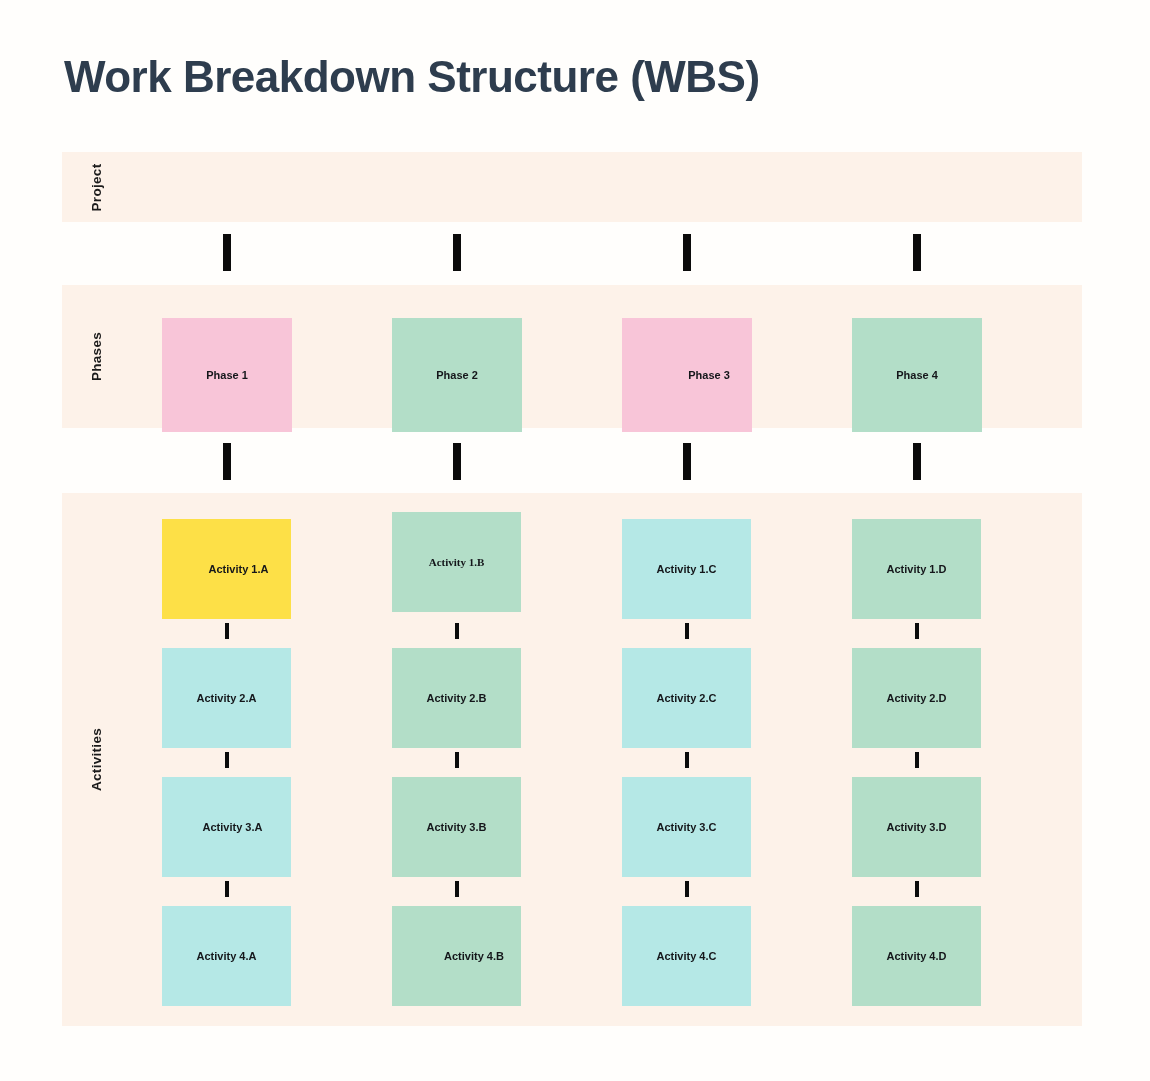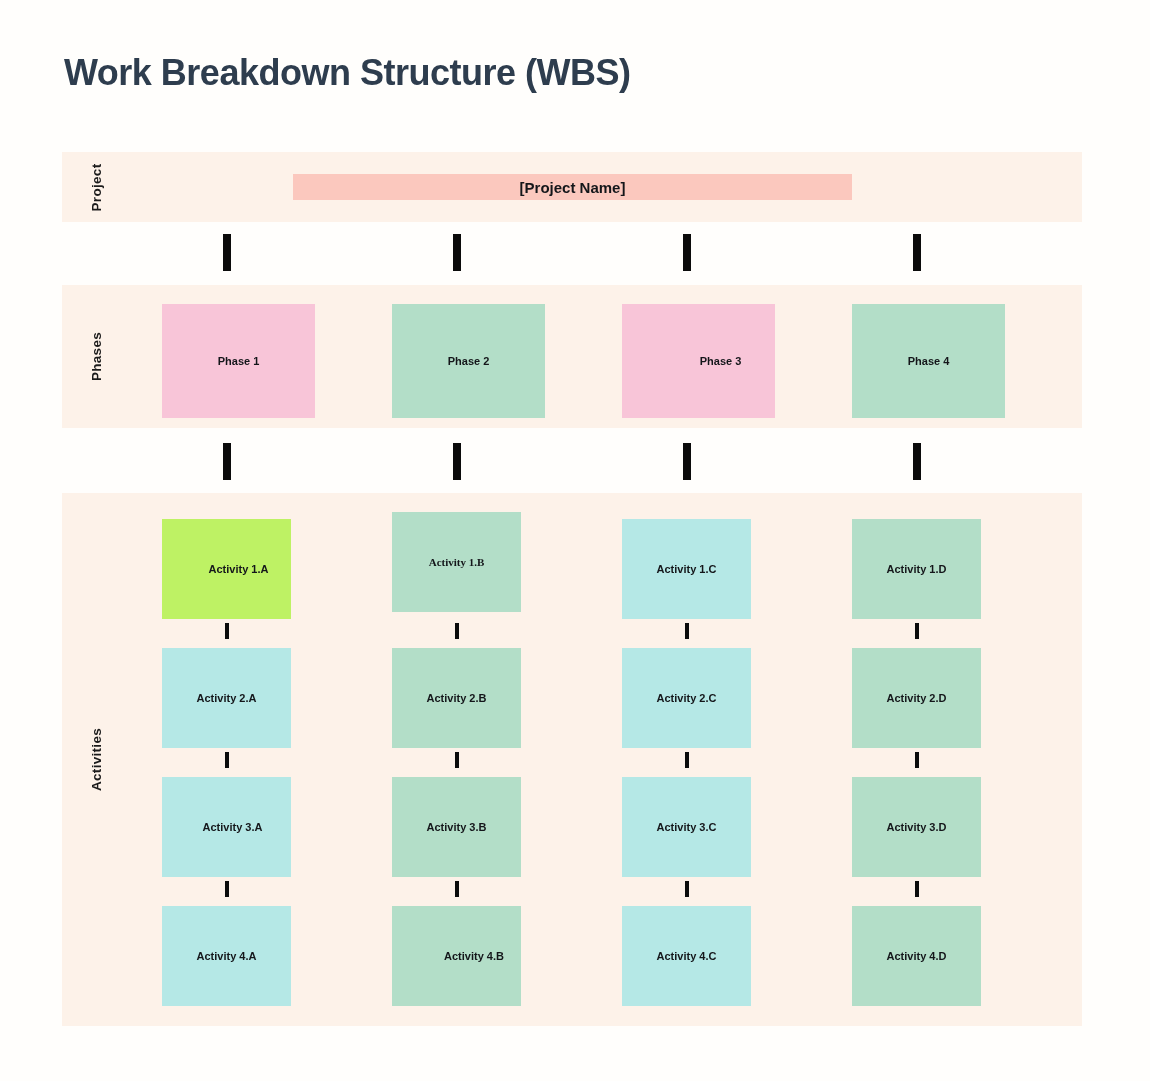--- a/index.html
+++ b/index.html
@@ -13,21 +13,21 @@
     font-family: "Liberation Sans", sans-serif;
     overflow: hidden;
     position: relative;
   }
 
   
   .page-title {
     position: absolute;
     left: 64px;
     top: 52px;
-    font-size: 36px;
+    font-size: 44px;
     font-weight: bold;
     color: #2E3D4E;
     letter-spacing: -0.5px;
     white-space: nowrap;
   }
 
   
   .panel {
     position: absolute;
     left: 62px;
@@ -82,22 +82,22 @@
     justify-content: center;
     font-size: 11px;
     font-weight: bold;
     color: #14161A;
     text-align: center;
     box-sizing: border-box;
   }
 
   
   .phase-box {
-    top: 19px;
-    width: 153px;
+    top: 33px;
+    width: 130px;
     height: 114px;
   }
 
   
   .activity-box {
     width: 129px;
     height: 100px;
   }
 
   
@@ -116,21 +116,20 @@
 </style>
 </head>
 <body>
 
 <div class="page-title">Work Breakdown Structure (WBS)</div>
 
 <div class="panel panel-project">
   <div class="row-label">
     <span>Project</span>
   </div>
-  <div class="project-bar">[Project Name]</div>
 </div>
 
 <div id="connectors-project-phases">
     <div class="connector connector-major" style="left: 222.5px; top: 234px;"></div>
     <div class="connector connector-major" style="left: 452.5px; top: 234px;"></div>
     <div class="connector connector-major" style="left: 682.5px; top: 234px;"></div>
     <div class="connector connector-major" style="left: 912.5px; top: 234px;"></div>
   </div>
 
 <div class="panel panel-phases">
@@ -150,21 +149,21 @@
     <div class="connector connector-major" style="left: 452.5px; top: 443px;"></div>
     <div class="connector connector-major" style="left: 682.5px; top: 443px;"></div>
     <div class="connector connector-major" style="left: 912.5px; top: 443px;"></div>
   </div>
 
 <div class="panel panel-activities">
   <div class="row-label">
     <span>Activities</span>
   </div>
   <div id="activity-boxes">
-      <div class="node activity-box" style="left: 100px; top: 26px; background: #bef264; padding-left: 24px;">Activity 1.A</div>
+      <div class="node activity-box" style="left: 100px; top: 26px; background: #fde047; padding-left: 24px;">Activity 1.A</div>
       <div class="node activity-box" style="left: 330px; top: 19px; background: rgb(179, 222, 200); font-family: Liberation Serif, serif;">Activity 1.B</div>
       <div class="node activity-box" style="left: 560px; top: 26px; background: rgb(181, 232, 230);">Activity 1.C</div>
       <div class="node activity-box" style="left: 790px; top: 26px; background: rgb(179, 222, 200);">Activity 1.D</div>
       <div class="node activity-box" style="left: 100px; top: 155px; background: rgb(181, 232, 230);">Activity 2.A</div>
       <div class="node activity-box" style="left: 330px; top: 155px; background: rgb(179, 222, 200);">Activity 2.B</div>
       <div class="node activity-box" style="left: 560px; top: 155px; background: rgb(181, 232, 230);">Activity 2.C</div>
       <div class="node activity-box" style="left: 790px; top: 155px; background: rgb(179, 222, 200);">Activity 2.D</div>
       <div class="node activity-box" style="left: 100px; top: 284px; background: rgb(181, 232, 230); padding-left: 12px;">Activity 3.A</div>
       <div class="node activity-box" style="left: 330px; top: 284px; background: rgb(179, 222, 200);">Activity 3.B</div>
       <div class="node activity-box" style="left: 560px; top: 284px; background: rgb(181, 232, 230);">Activity 3.C</div>

